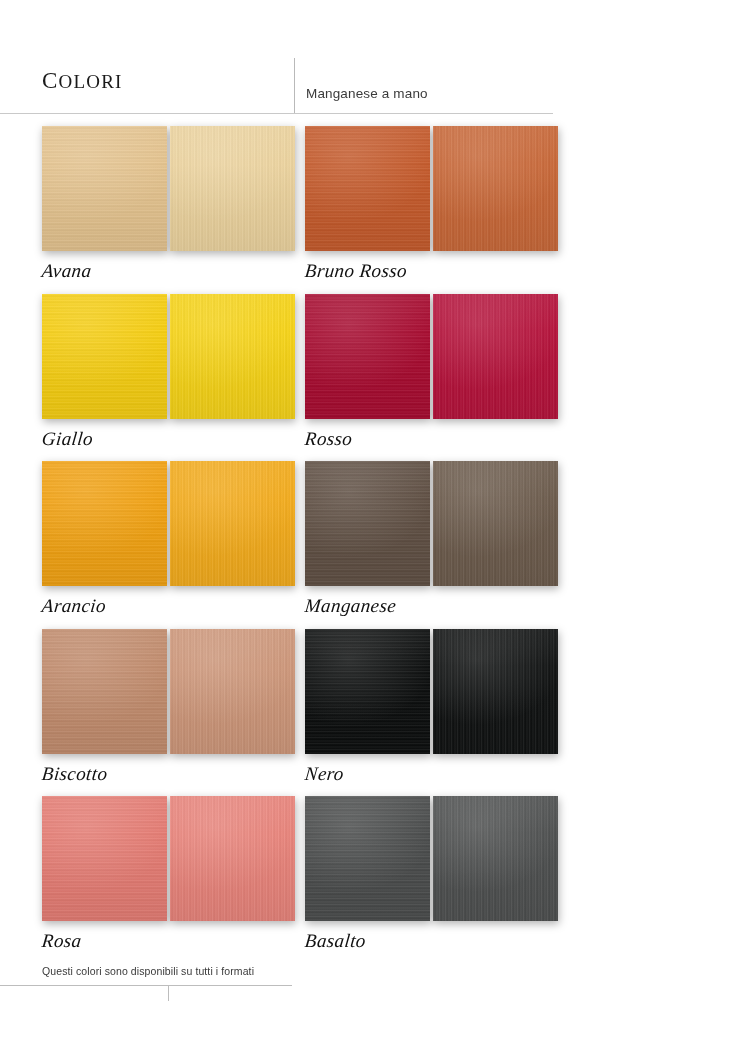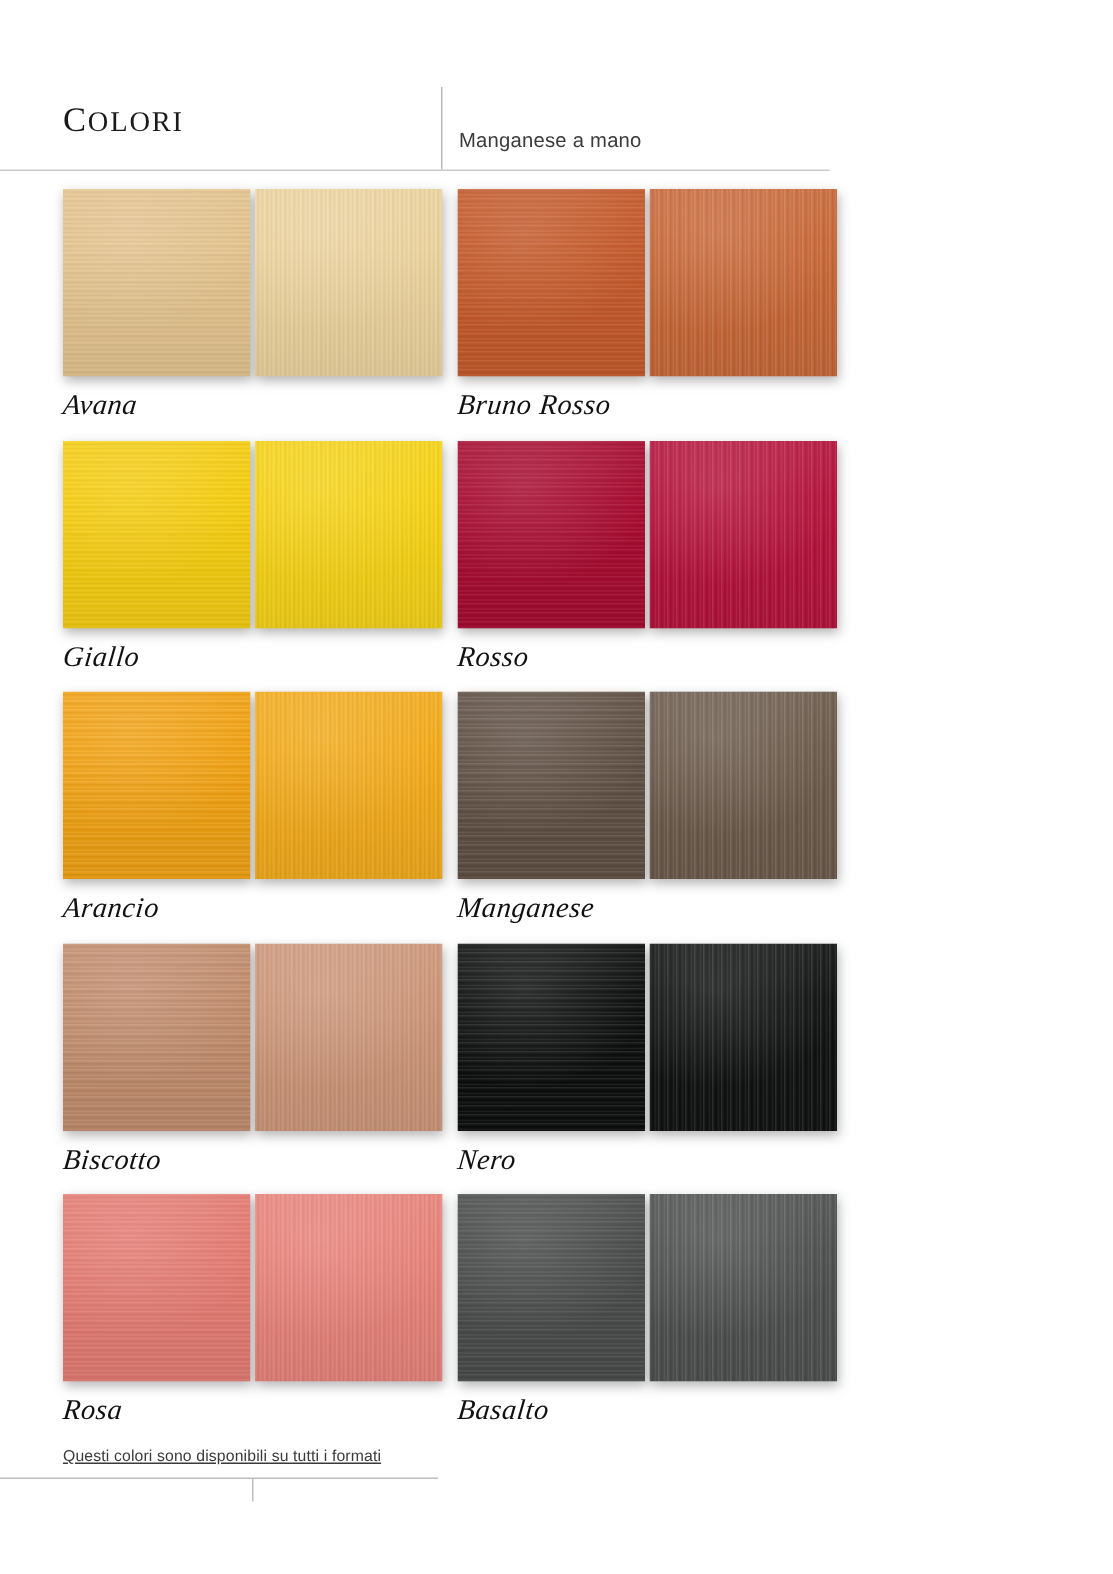--- a/index.html
+++ b/index.html
@@ -157,21 +157,20 @@
   
   .footer-caption {
     position: absolute;
     left: 42px;
     top: 964px;
     font-size: 10.5px;
     line-height: 14px;
     color: #3a3a3a;
     letter-spacing: 0.1px;
     white-space: nowrap;
-    text-decoration: underline;
   }
   .footer-hrule {
     position: absolute;
     left: 0px;
     top: 985px;
     width: 292px;
     height: 1px;
     background: #bdbdbd;
   }
   .footer-tick {

